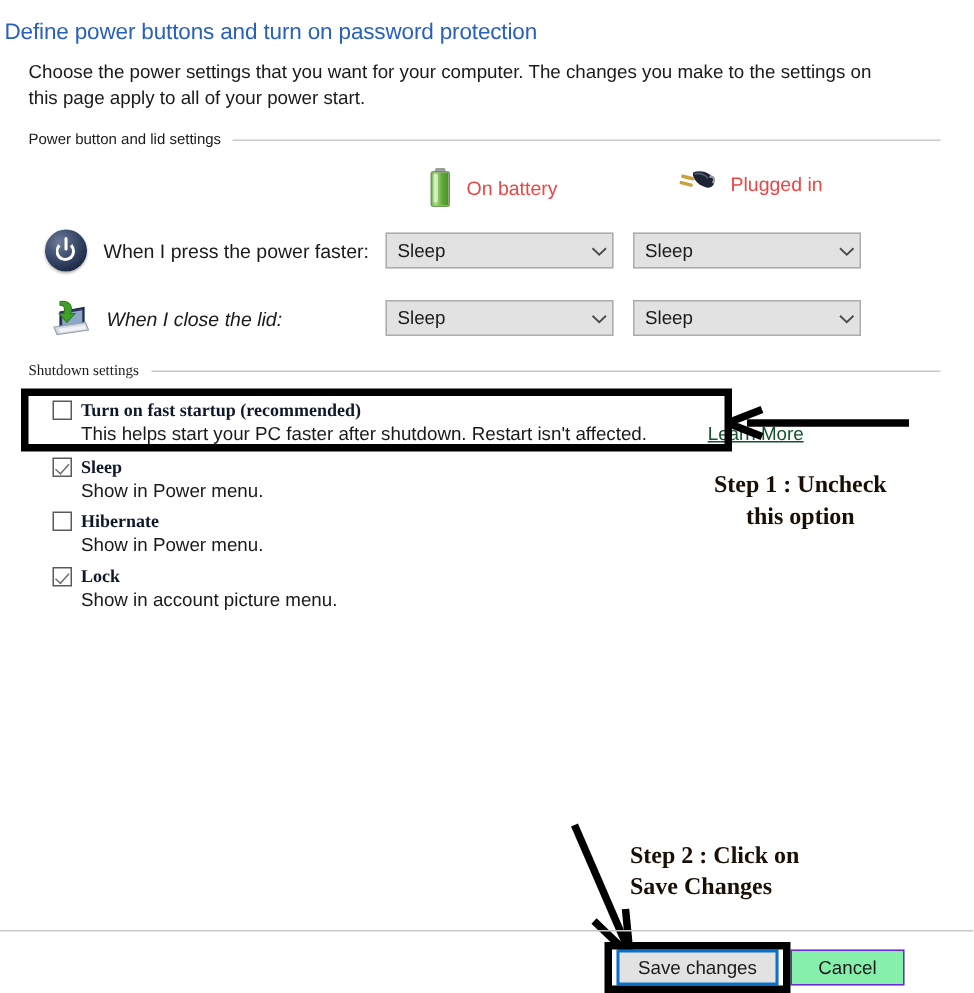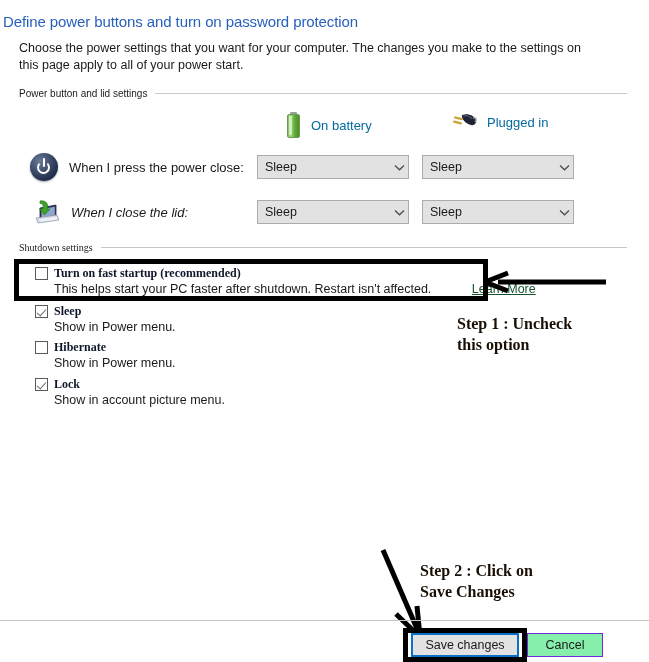--- a/index.html
+++ b/index.html
@@ -54,21 +54,21 @@
   }
   #grp-power { left: 19px; top: 88px; }
   #grp-shutdown { left: 19px; top: 242px; font-family: Liberation Serif, serif; }
 
   
   .col-head {
     position: absolute;
     display: flex;
     align-items: center;
     font-size: 13px;
-    color: #0369a1;
+    color: #ef4444;
   }
   #col-battery { left: 286px; top: 112px; }
   #col-plugged { left: 451px; top: 112px; }
   .col-head .ch-label { margin-left: 10px; white-space: nowrap; }
 
   
   .battery-icon {
     width: 15px; height: 27px;
     position: relative;
   }
@@ -231,21 +231,21 @@
   
   .ann-text {
     position: absolute;
     font-family: "Liberation Serif", serif;
     font-weight: bold;
     font-size: 16px;
     line-height: 21px;
     color: #1a0f05;
     white-space: pre-line;
   }
-  #ann-step1 { left: 457px; top: 313px; }
+  #ann-step1 { left: 476px; top: 313px; text-align: center; }
   #ann-step2 { left: 420px; top: 560px; }
 
   
   .footer-rule {
     position: absolute;
     left: 0; top: 620px;
     width: 649px; height: 1px;
     background: #c8c8c8;
   }
   .btn {
@@ -296,21 +296,21 @@
       <rect x="3" y="5.2" width="9" height="2.3" rx="1" fill="#c9a23c" transform="rotate(14 7.5 6.3)"></rect>
       <rect x="2" y="9.4" width="9" height="2.3" rx="1" fill="#c9a23c" transform="rotate(14 6.5 10.5)"></rect>
       <path d="M22 6 C25 5, 26 8, 24 10" stroke="#9aa0ae" stroke-width="1.4" fill="none"></path>
     </svg>
   </span>
   <span class="ch-label">Plugged in</span>
 </div>
 
 <div class="setting-row" id="row-power">
   <span class="power-icon"></span>
-  <span class="row-label">When I press the power close:</span>
+  <span class="row-label">When I press the power faster:</span>
 </div>
 
 <div class="dropdown" id="dd-power-bat">
   <span class="dd-value">Sleep</span>
   <span class="dd-caret">
     <svg width="11" height="7" viewBox="0 0 11 7">
         <path d="M1 1.5 L5.5 5.8 L10 1.5" stroke="#4a4a4a" stroke-width="1.2" fill="none"></path>
       </svg>
   </span>
 </div>

